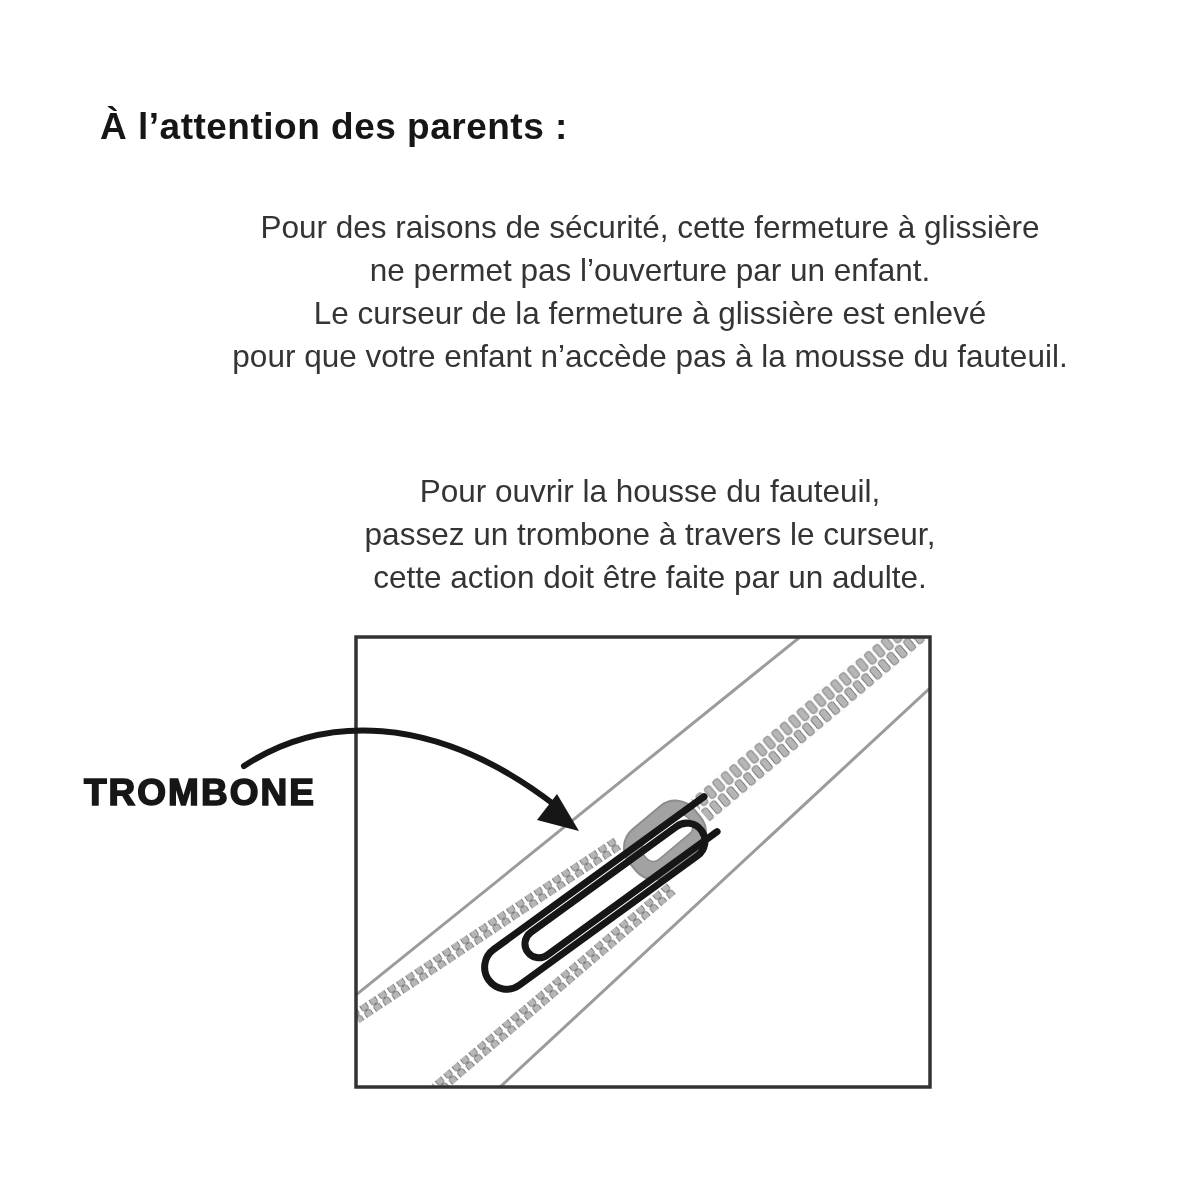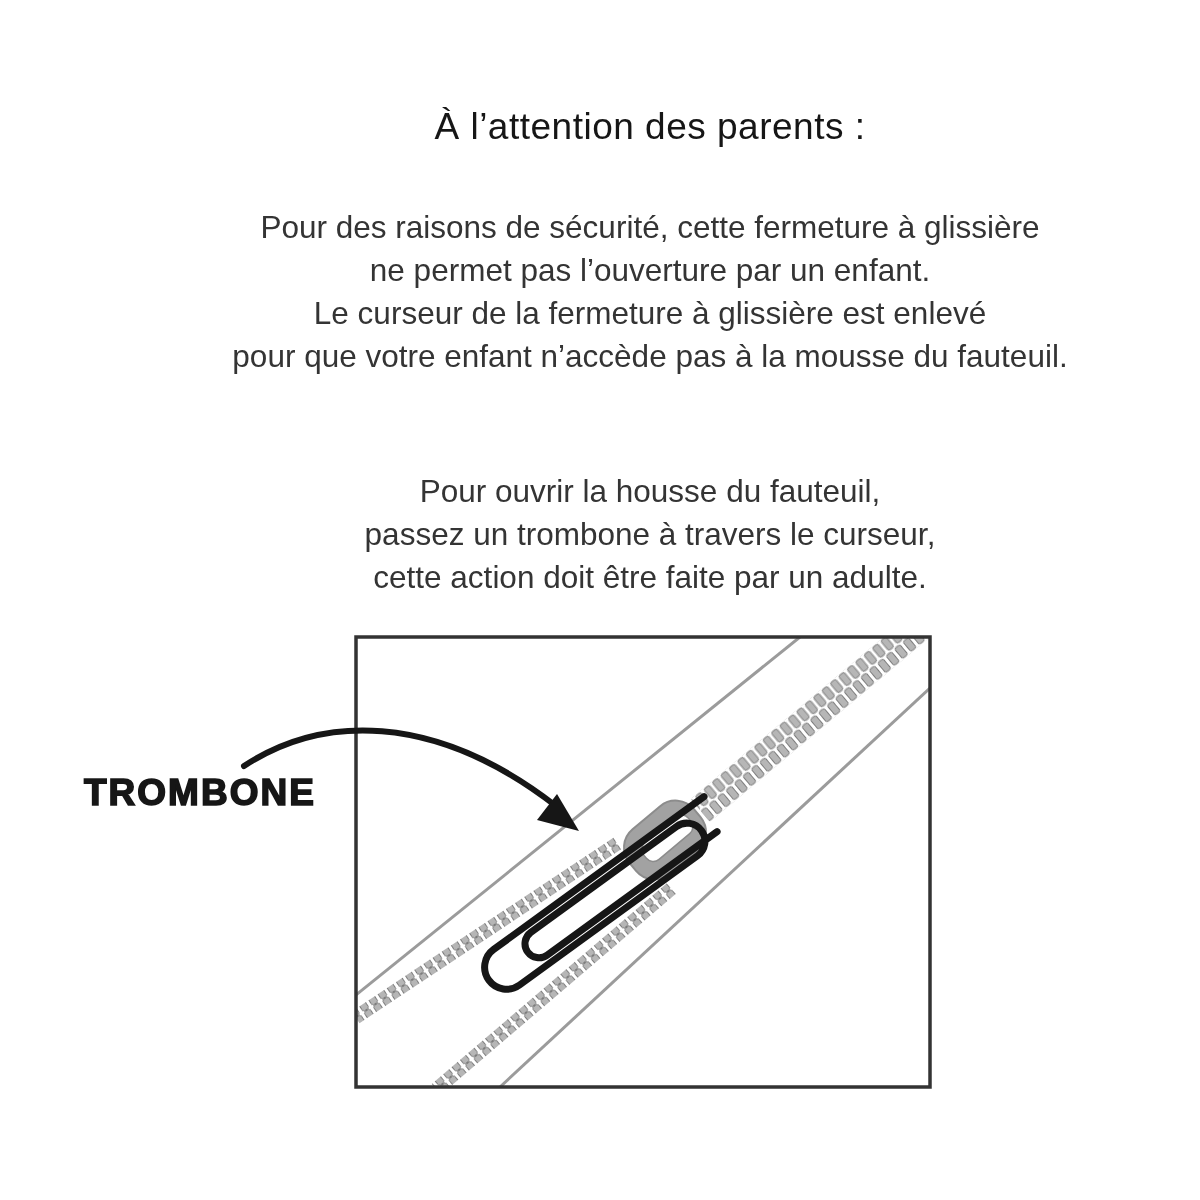--- a/index.html
+++ b/index.html
@@ -2,21 +2,21 @@
 <html><head>
 <meta charset="utf-8">
 <style>
   html,body{margin:0;padding:0;}
   body{
     width:1200px;height:1200px;position:relative;background:#ffffff;
     font-family:"Liberation Sans", sans-serif;overflow:hidden;
   }
   .title{
     position:absolute;top:106px;left:100px;width:1100px;
-    text-align:center;font-size:37px;font-weight:400;color:#161616;
+    text-align:left;font-size:37px;font-weight:700;color:#161616;
     letter-spacing:0.5px;
   }
   .para{
     position:absolute;left:50px;width:1200px;text-align:center;
     color:#343434;font-size:31.5px;line-height:43px;font-weight:400;
   }
   .para.p1{top:206px;}
   .para.p2{top:470px;}
   .para div{white-space:nowrap;}
   svg.diagram{position:absolute;left:0;top:0;}

